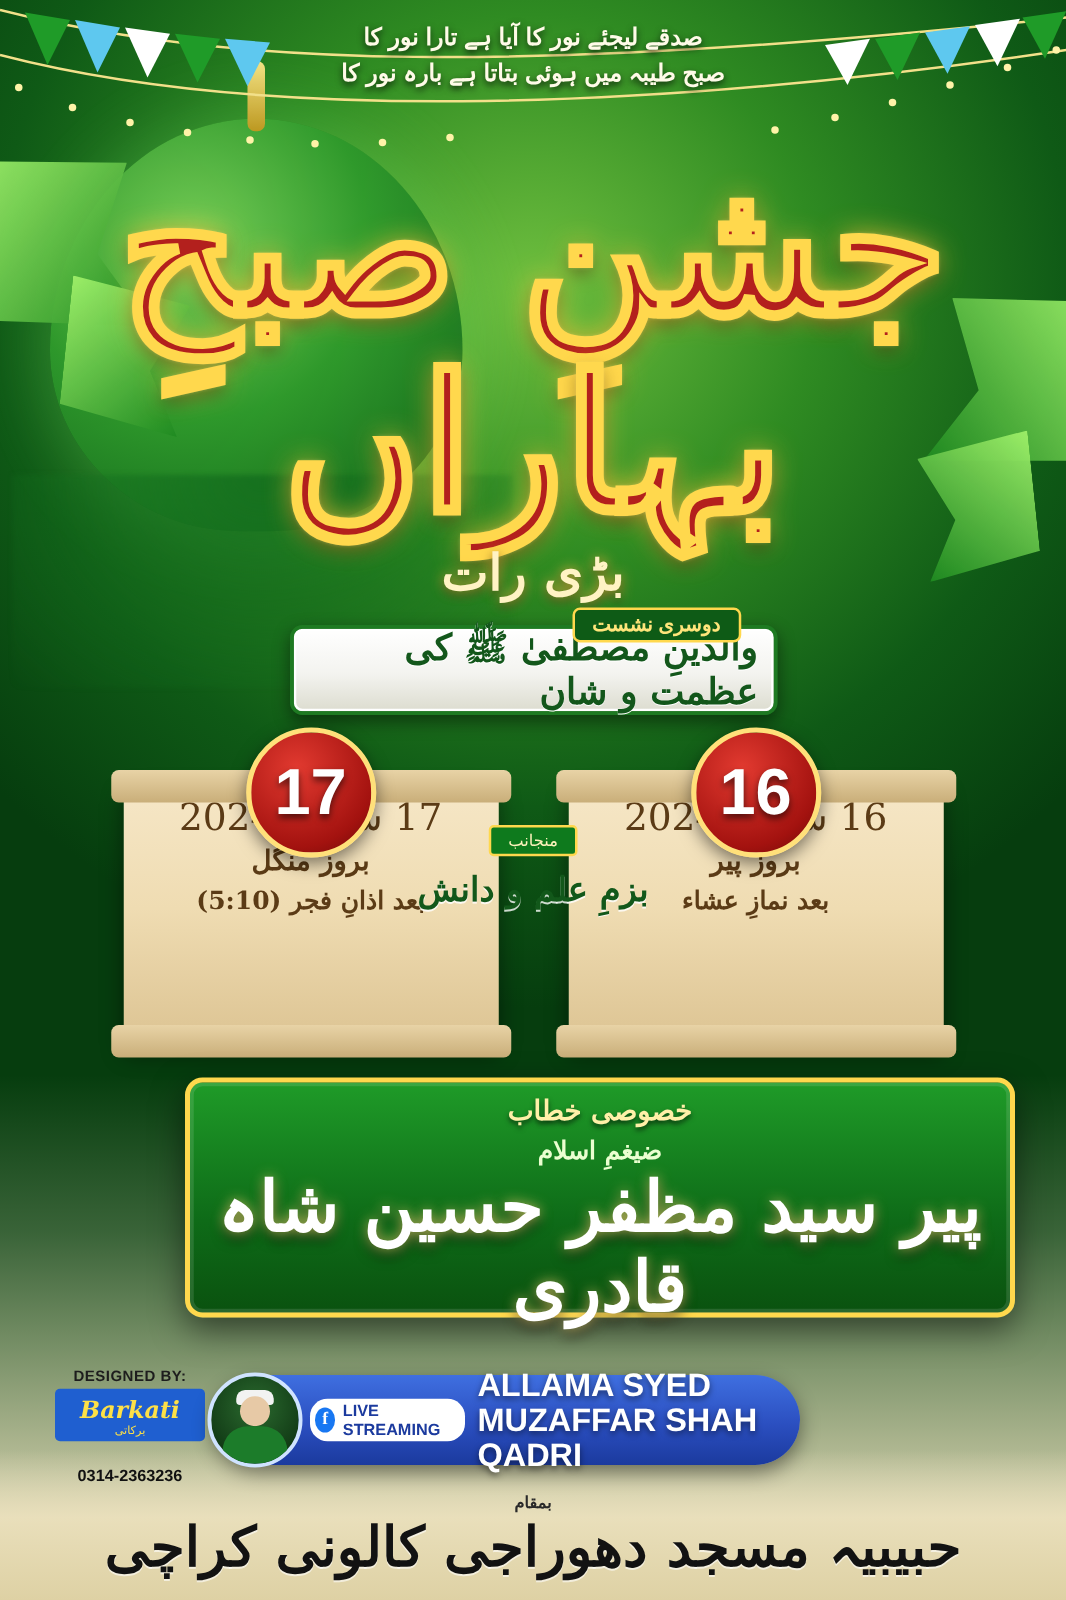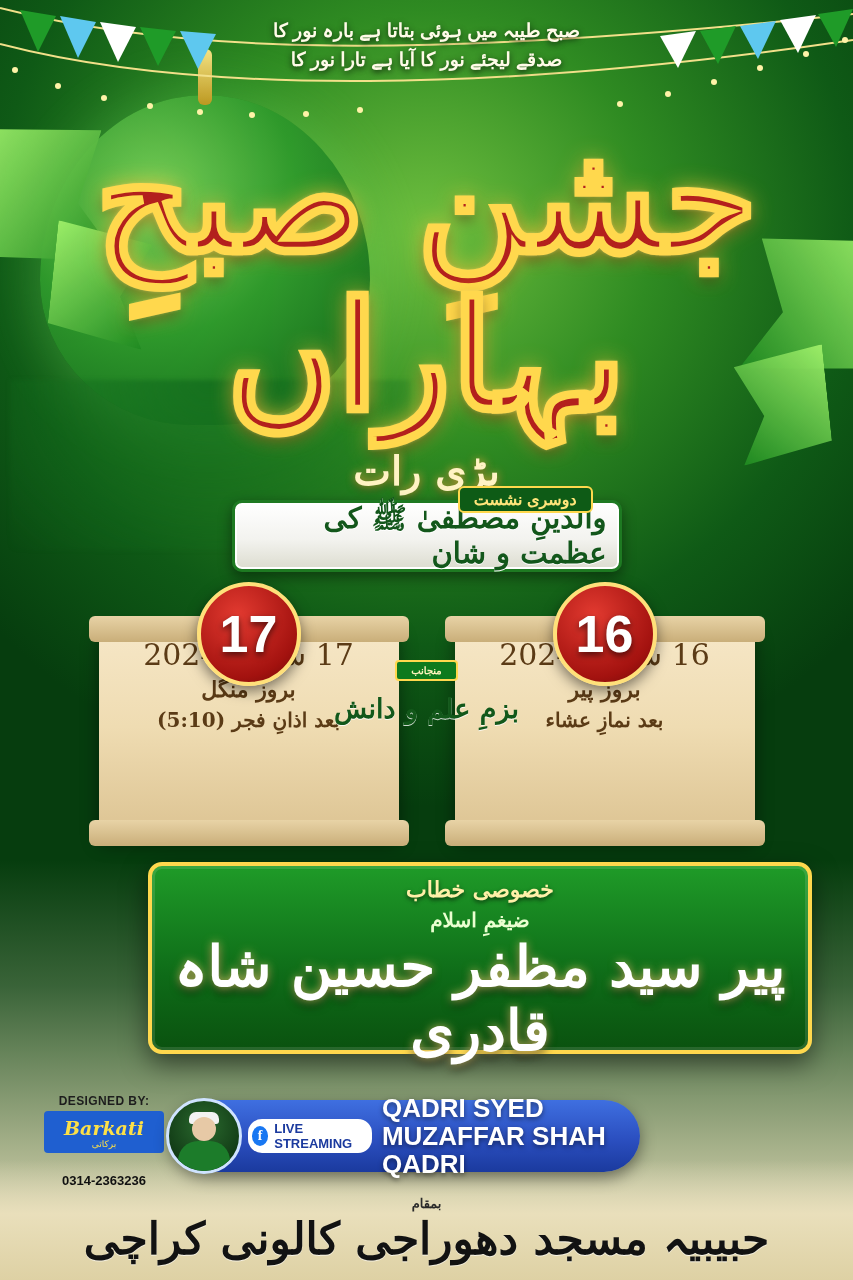--- a/index.html
+++ b/index.html
@@ -85,21 +85,21 @@
     color: #b3201d;
     -webkit-text-stroke: 4px #ffd84d;
     text-shadow:
       0 0 4px #ffe98a,
       0 0 22px rgba(255,205,60,.85),
       0 6px 14px rgba(0,0,0,.55);
     letter-spacing: -6px;
   }
   .title-sub {
     direction: rtl;
-    margin-top: 12px;
+    margin-top: 0;
     font-family: "DejaVu Serif", serif;
     font-size: 40px; font-weight: bold;
     color: #fff3c4;
     text-shadow: 0 0 10px rgba(255,200,70,.9), 0 3px 8px rgba(0,0,0,.6);
   }
 
   
   .sessions {
     position: absolute; left: 26px; right: 26px; top: 500px;
     display: flex; flex-direction: row-reverse; gap: 18px; justify-content: center;
@@ -166,21 +166,21 @@
     font-family: "Liberation Sans", sans-serif;
     text-shadow: 0 3px 6px rgba(0,0,0,.6);
   }
 
   .mid-ribbon {
     position: absolute; left: 50%; top: 660px; transform: translateX(-50%);
     text-align: center; direction: rtl; width: 190px;
   }
   .ribbon-tag {
     display: inline-block; background: #0e7a1d; color: #fff3bd;
-    font-size: 10px; font-weight: bold; padding: 3px 14px; border-radius: 4px;
+    font-size: 13px; font-weight: normal; padding: 3px 14px; border-radius: 4px;
     border: 2px solid #ffd84d; margin-bottom: 10px;
   }
   .ribbon-text {
     font-family: "DejaVu Serif", serif; font-size: 27px; font-weight: bold;
     color: #12581a; line-height: 1.35; text-shadow: 0 1px 0 rgba(255,255,255,.8);
   }
 
   
   .speaker {
     position: absolute; left: 148px; top: 862px; width: 664px; height: 192px;
@@ -318,22 +318,22 @@
 
   <div class="side-flag" style="left:-10px; top:120px; transform:rotate(-8deg);"></div>
   <div class="side-flag" style="left:40px; top:210px; transform:rotate(6deg) scale(.8);"></div>
   <div class="side-flag" style="right:-18px; top:230px; transform:rotate(10deg) scaleX(-1);"></div>
   <div class="side-flag" style="right:10px; top:330px; transform:rotate(-6deg) scaleX(-1) scale(.75);"></div>
 
   <div class="bottom-wash"></div>
   <div class="bottom-sand"></div>
 
   <div class="couplet">
+    <div>صدقے لیجئے نور کا آیا ہے تارا نور کا</div>
     <div>صبح طیبہ میں ہوئی بتاتا ہے بارہ نور کا</div>
-    <div>صدقے لیجئے نور کا آیا ہے تارا نور کا</div>
   </div>
 
   <div class="title-wrap">
     <div class="title-main">جشنِ صبحِ بہاراں</div>
     <div class="title-sub">بڑی رات</div>
   </div>
 
   <div class="sessions">
     <div class="session">
       <span class="session-label">دوسری نشست</span>
@@ -385,21 +385,21 @@
     <div class="live-avatar">
       <div class="cap"></div>
       <div class="head"></div>
       <div class="body"></div>
     </div>
     <div class="fb-badge">
       <span class="fb-circle">f</span>
       <span>LIVE STREAMING</span>
     </div>
     <div class="live-name">
-      <div>QADRI SYED</div>
+      <div>ALLAMA SYED</div>
       <div>MUZAFFAR SHAH QADRI</div>
     </div>
   </div>
 
   <div class="venue">
     <div class="venue-crest">بمقام</div>
     <div class="venue-text">حبیبیہ مسجد دھوراجی کالونی کراچی</div>
   </div>
 
 </div>

